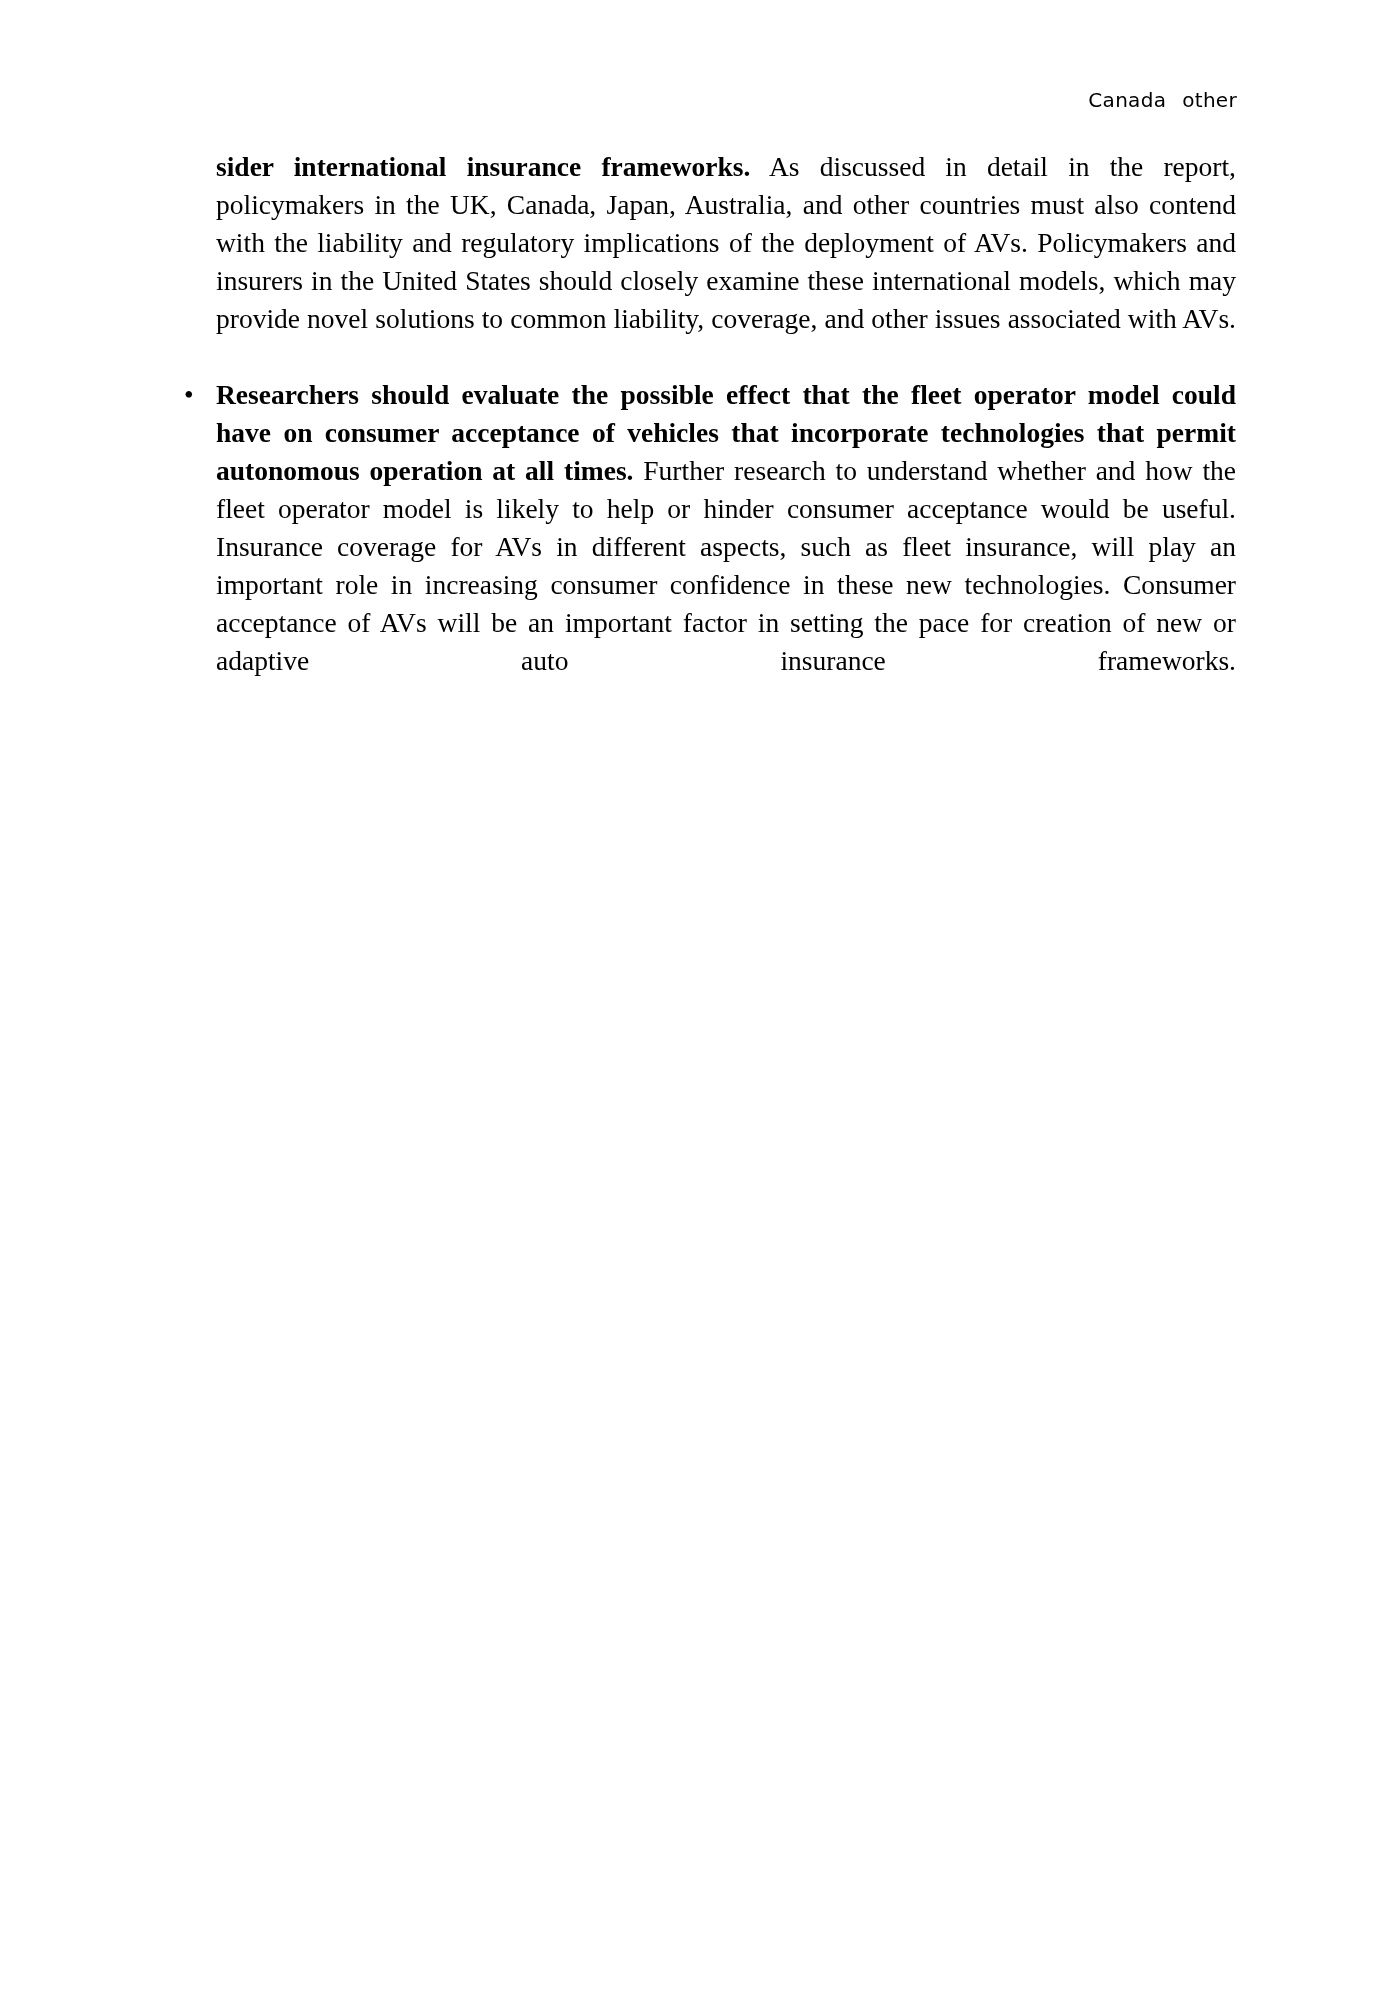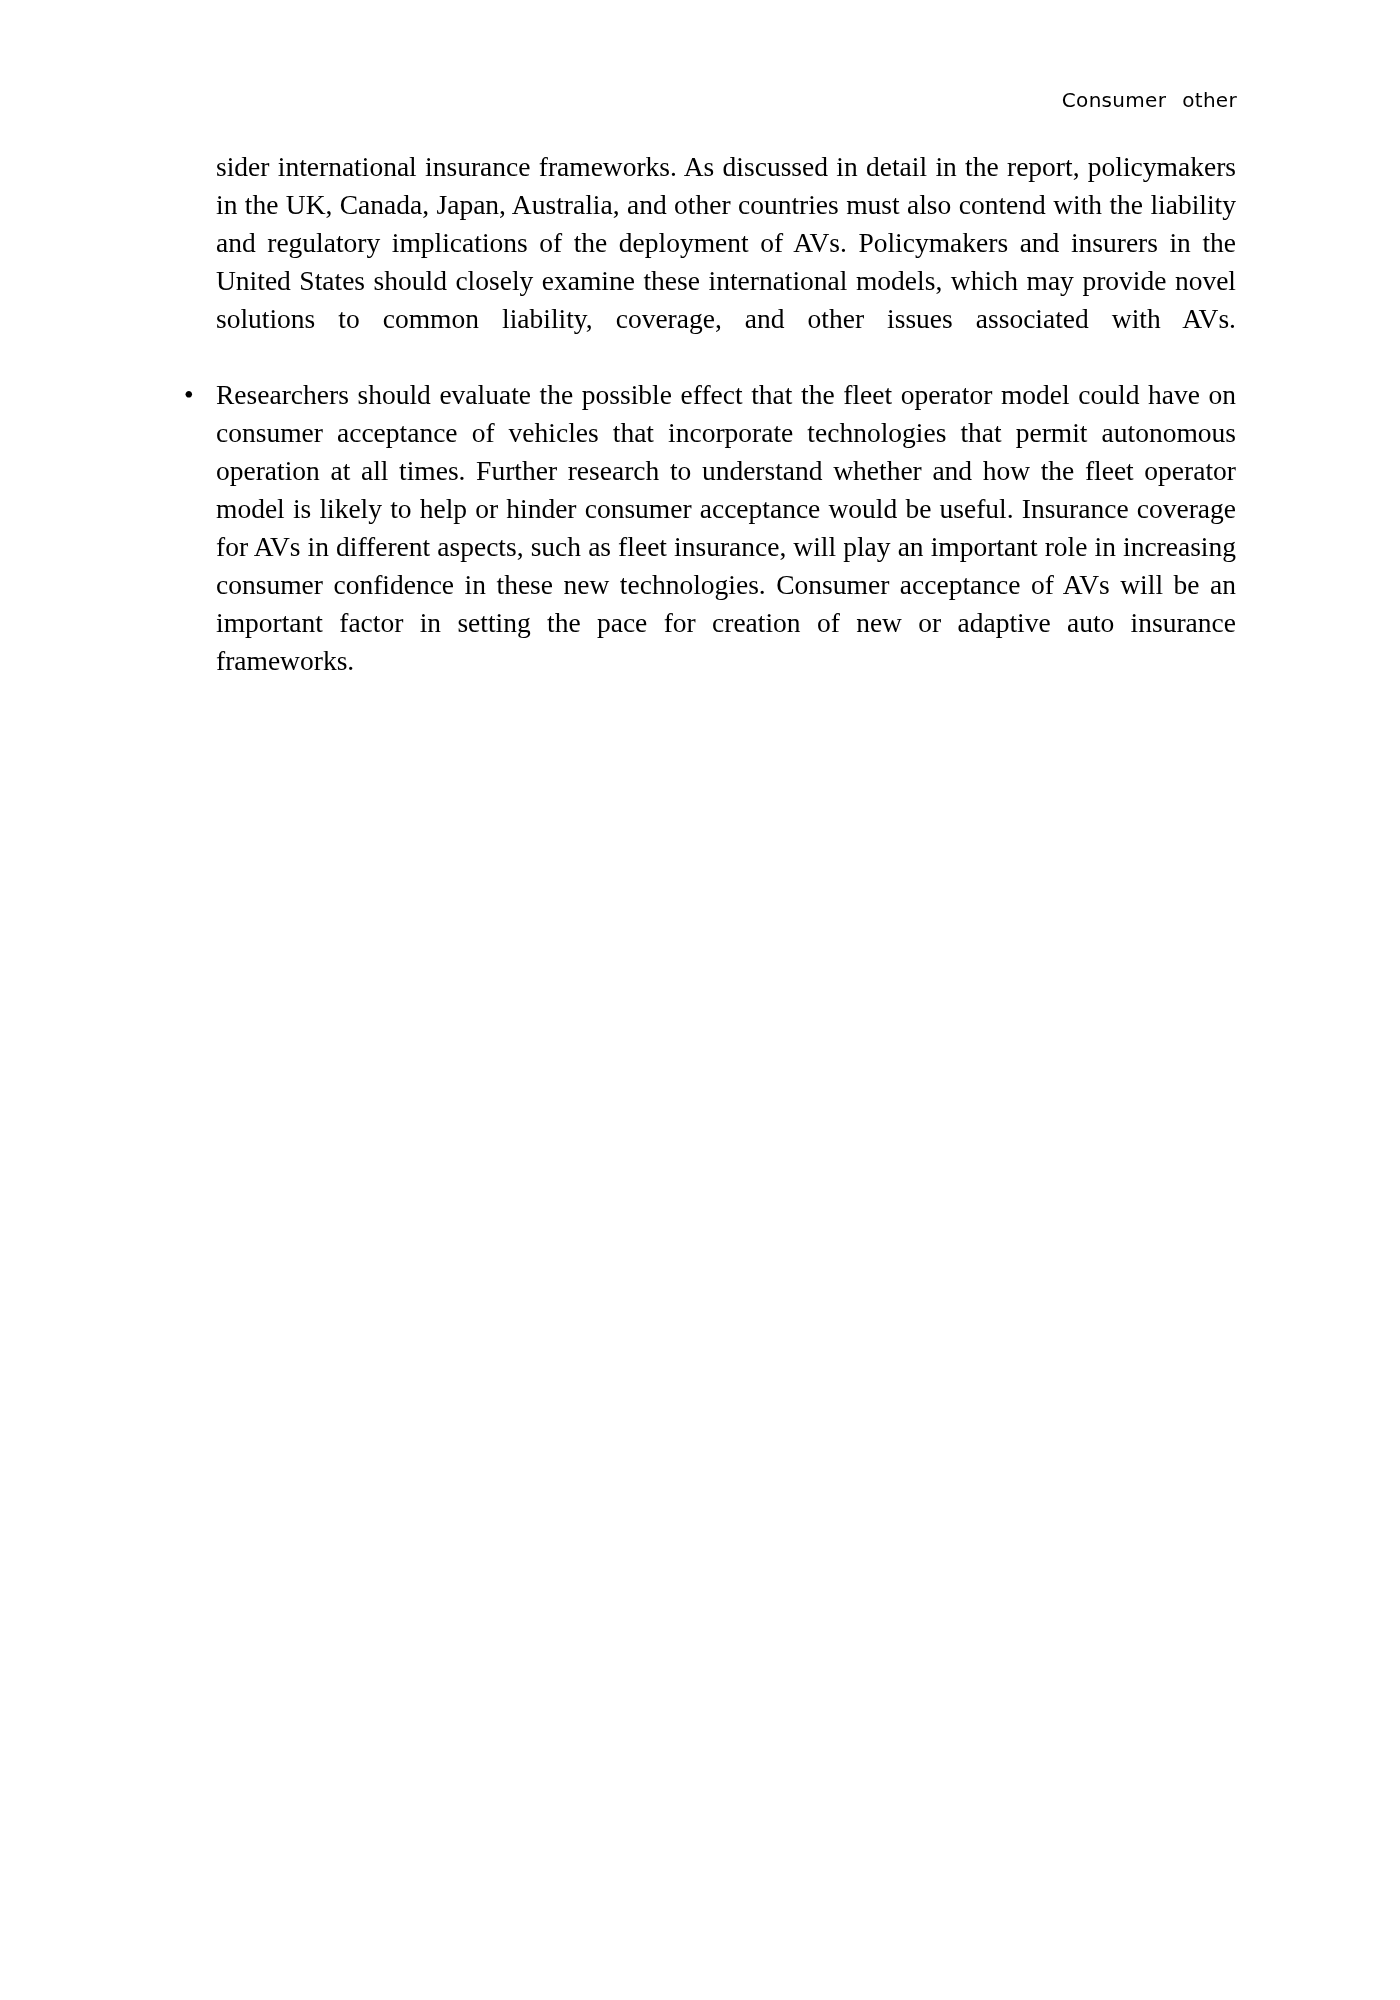--- a/index.html
+++ b/index.html
@@ -49,21 +49,21 @@
     font-size: 27.5px;
     line-height: 38px;
     text-align: justify;
     text-justify: inter-word;
     hyphens: none;
     -webkit-hyphens: none;
     word-spacing: 0.2px;
   }
 
   .para .lead {
-    font-weight: normal;
+    font-weight: bold;
   }
 
   
   .bullet-item {
     position: relative;
     margin-top: 0;
   }
   .bullet-item .bullet-marker {
     position: absolute;
     left: -32px;
@@ -80,21 +80,21 @@
     display: inline-block;
     width: 100%;
   }
 </style>
 </head>
 <body>
 
 <div class="page">
 
   <div class="running-head">
-    <span class="rh-title">Consumer</span>
+    <span class="rh-title">Canada</span>
     <span class="rh-folio">other</span>
   </div>
 
   <div class="text-block">
 
     <p class="para">
       <span class="lead">sider international insurance frameworks.</span><span> As discussed in detail in the report, policymakers in the UK, Canada, Japan, Australia, and other countries must also contend with the liability and regulatory implications of the deployment of AVs. Policymakers and insurers in the United States should closely examine these international models, which may provide novel solutions to common liability, coverage, and other issues associated with AVs.</span>
     </p>
 
     <p class="para bullet-item">

